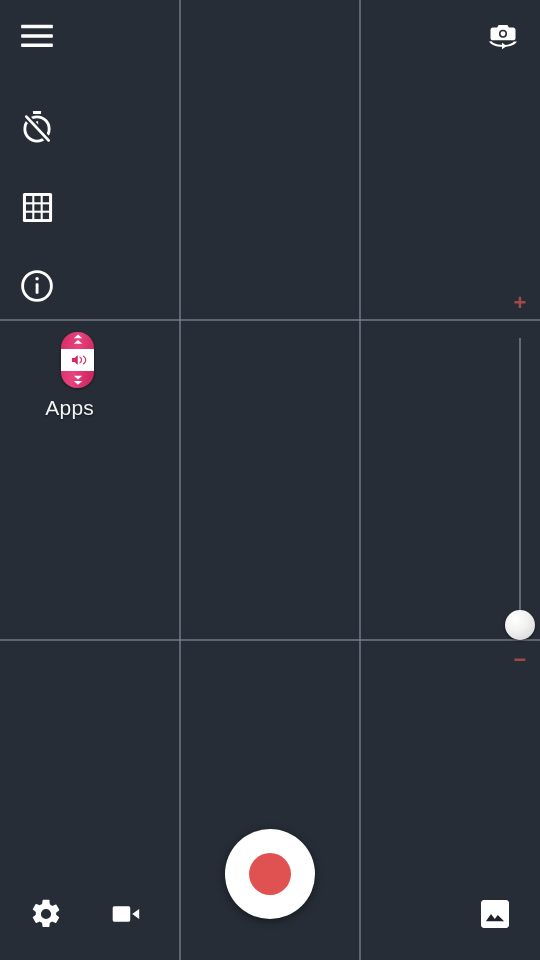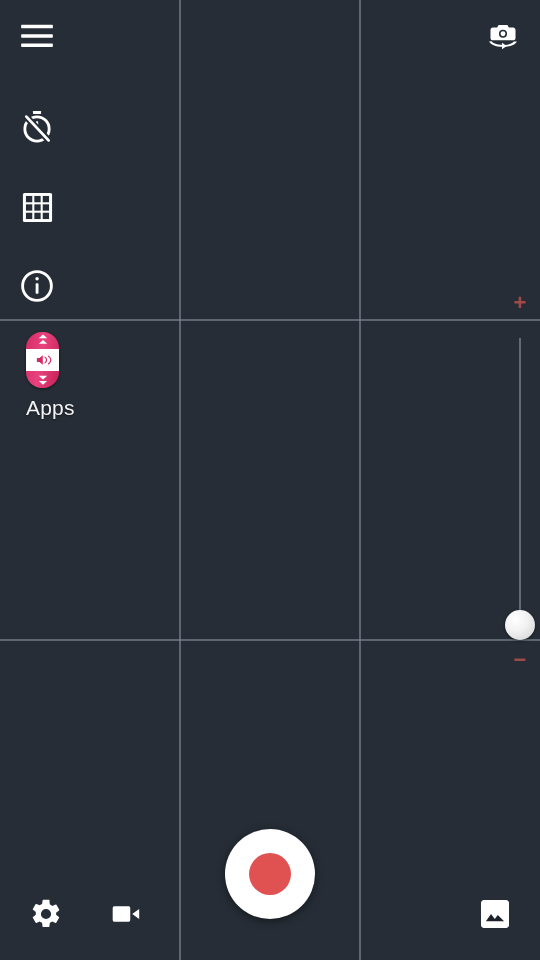--- a/index.html
+++ b/index.html
@@ -57,26 +57,26 @@
   .rail-timer  { left: 14px; top: 104px; width: 46px; height: 46px; }
   .rail-grid   { left: 14px; top: 184px; width: 46px; height: 46px; }
   .rail-info   { left: 14px; top: 263px; width: 46px; height: 46px; }
 
   
   .switch-cam  { right: 14px; top: 13px; width: 46px; height: 46px; }
 
   
   .apps-shortcut {
     position: absolute;
-    left: 16px;
+    left: 8px;
     top: 332px;
     width: 76px;
     display: flex;
     flex-direction: column;
-    align-items: flex-start;
+    align-items: flex-end;
     cursor: pointer;
     padding-left: 10px;
   }
   .apps-icon {
     width: 33px;
     height: 56px;
     border-radius: 16px;
     background: linear-gradient(100deg, #d42a63 0%, #e8437f 45%, #c82057 100%);
     position: relative;
     box-shadow: 0 1px 3px rgba(0,0,0,.45);

